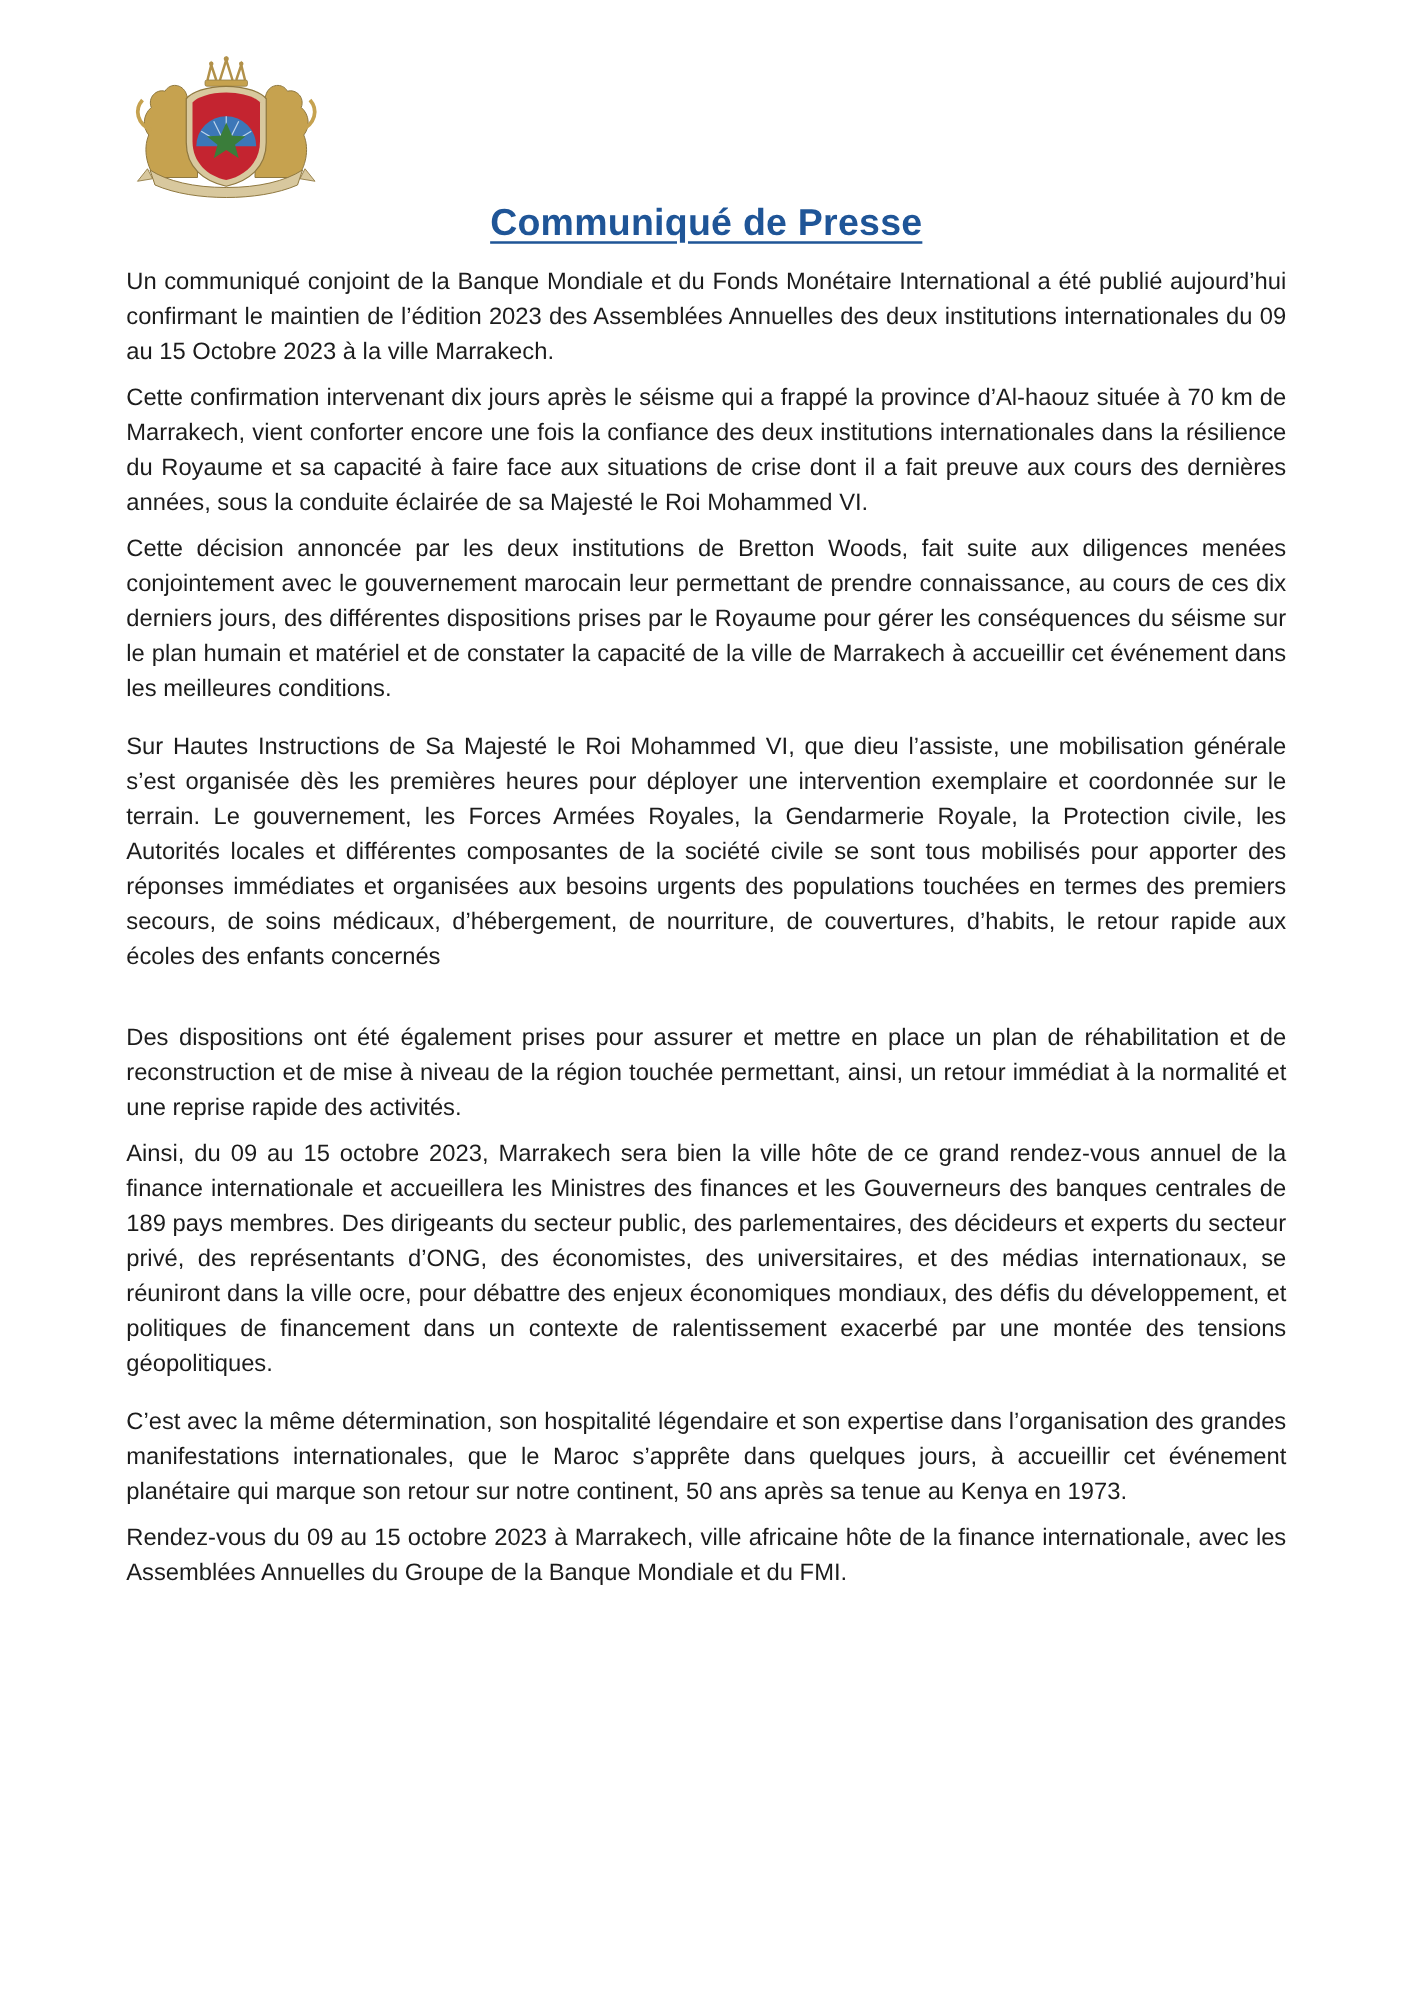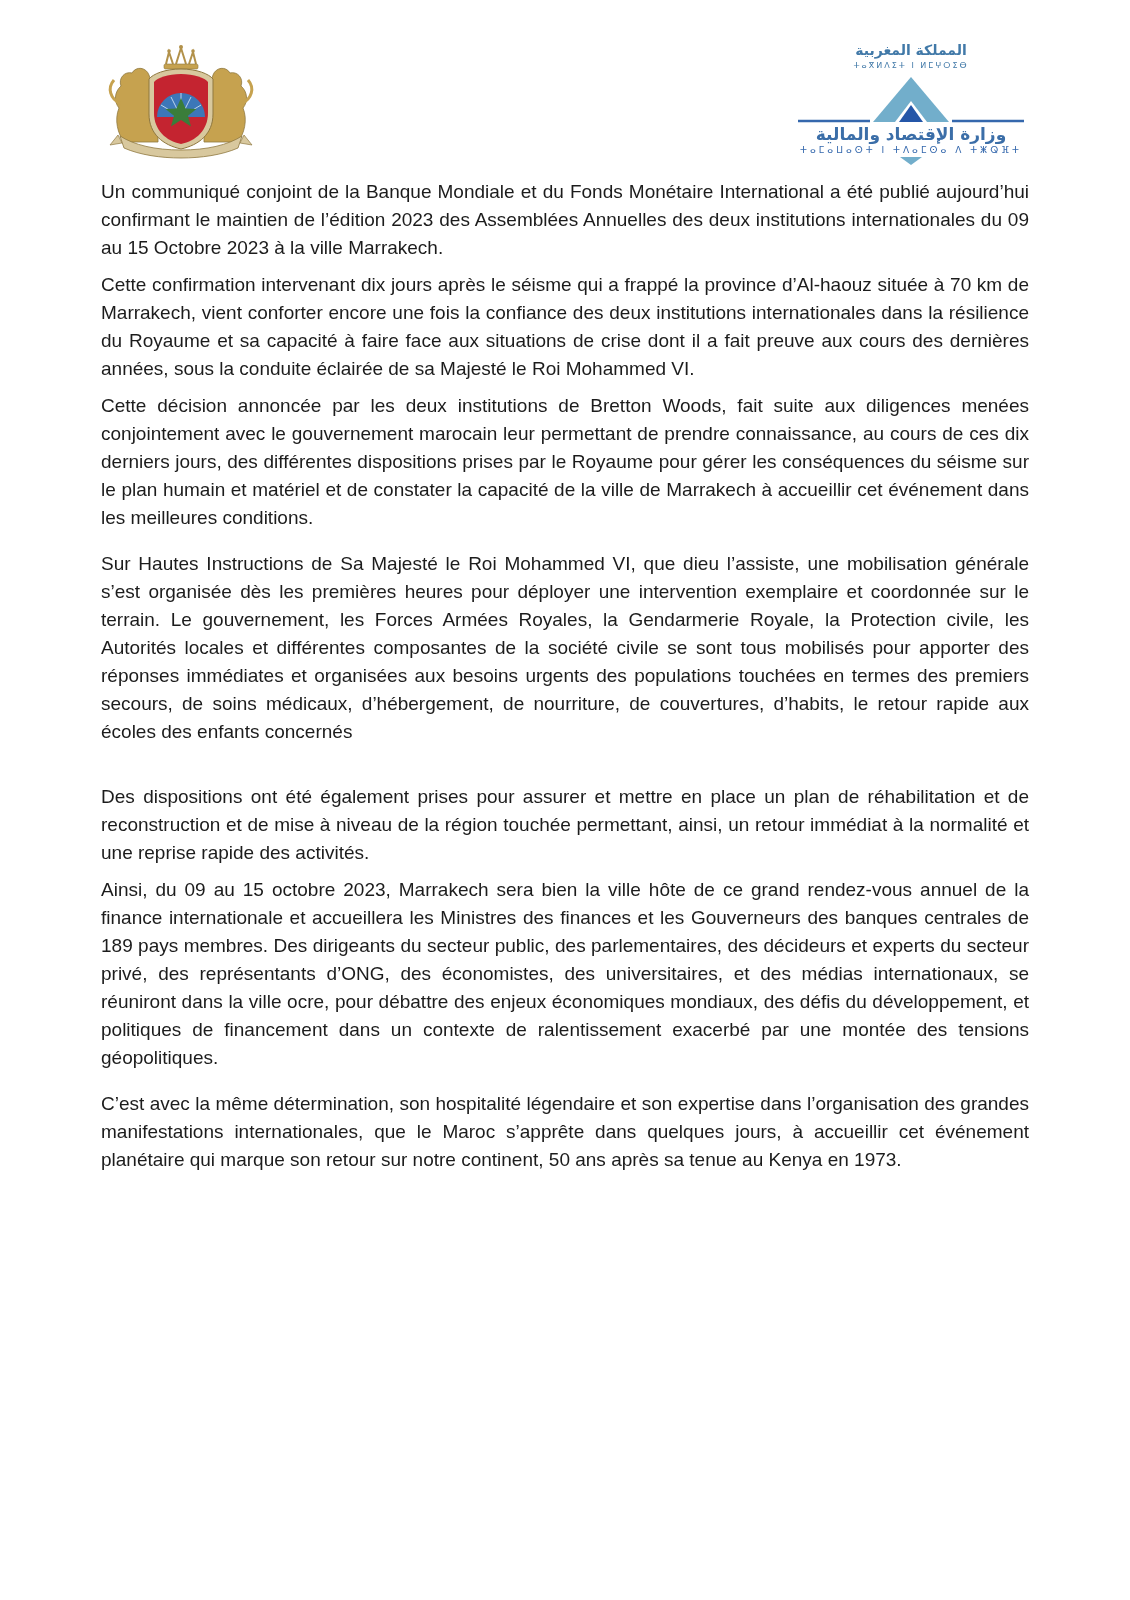--- a/index.html
+++ b/index.html
@@ -93,41 +93,29 @@
         </g>
 
         <g>
           <path d="M18,93 L10,103 L22,101 Z" fill="#d8c89e" stroke="#8f7840" stroke-width="0.7"></path>
           <path d="M144,93 L152,103 L140,101 Z" fill="#d8c89e" stroke="#8f7840" stroke-width="0.7"></path>
           <path d="M20,94 C34,103 55,108 81,108 C107,108 128,103 142,94 L138,106 C122,113 101,116 81,116 C61,116 40,113 24,106 Z" fill="#d8c89e" stroke="#8f7840" stroke-width="0.8"></path>
         </g>
       </svg>
     </div>
 
-    <div class="logo-right">
-      <svg width="242" height="125" viewBox="0 0 242 125">
-        <text x="121" y="15" text-anchor="middle" font-size="14" font-weight="bold" fill="#4179a8">المملكة المغربية</text>
-        <text x="121" y="28" text-anchor="middle" font-size="8" letter-spacing="2" fill="#4179a8">ⵜⴰⴳⵍⴷⵉⵜ ⵏ ⵍⵎⵖⵔⵉⴱ</text>
-        <path d="M121,37 L159,82 L83,82 Z" fill="#72aecb"></path>
-        <path d="M121,61 L137,82 L105,82 Z" fill="#ffffff"></path>
-        <path d="M121,65 L133,82 L109,82 Z" fill="#2456a8"></path>
-        <line x1="8" y1="81" x2="80" y2="81" stroke="#3568ad" stroke-width="2.5"></line>
-        <line x1="162" y1="81" x2="234" y2="81" stroke="#3568ad" stroke-width="2.5"></line>
-        <text x="121" y="100" text-anchor="middle" font-size="17" font-weight="bold" fill="#3b6ea8">وزارة الإقتصاد والمالية</text>
-        <text x="121" y="113" text-anchor="middle" font-size="9" letter-spacing="3" fill="#3568ad">ⵜⴰⵎⴰⵡⴰⵙⵜ ⵏ ⵜⴷⴰⵎⵙⴰ ⴷ ⵜⵥⵕⴼⵜ</text>
-        <path d="M121,125 L132,117 L110,117 Z" fill="#72aecb"></path>
-      </svg>
-    </div>
 
   </header>
 
+  <h1 class="doc-title">Communiqué de Presse</h1>
 
   <main class="content">
     <p>Un communiqué conjoint de la Banque Mondiale et du Fonds Monétaire International a été publié aujourd’hui confirmant le maintien de l’édition 2023 des Assemblées Annuelles des deux institutions internationales du 09 au 15 Octobre 2023 à la ville Marrakech.</p>
     <p>Cette confirmation intervenant dix jours après le séisme qui a frappé la province d’Al-haouz située à 70 km de Marrakech, vient conforter encore une fois la confiance des deux institutions internationales dans la résilience du Royaume et sa capacité à faire face aux situations de crise dont il a fait preuve aux cours des dernières années, sous la conduite éclairée de sa Majesté le Roi Mohammed VI.</p>
     <p>Cette décision annoncée par les deux institutions de Bretton Woods, fait suite aux diligences menées conjointement avec le gouvernement marocain leur permettant de prendre connaissance, au cours de ces dix derniers jours, des différentes dispositions prises par le Royaume pour gérer les conséquences du séisme sur le plan humain et matériel et de constater la capacité de la ville de Marrakech à accueillir cet événement dans les meilleures conditions.</p>
     <p class="gap-lg">Sur Hautes Instructions de Sa Majesté le Roi Mohammed VI, que dieu l’assiste, une mobilisation générale s’est organisée dès les premières heures pour déployer une intervention exemplaire et coordonnée sur le terrain.  Le gouvernement, les Forces Armées Royales, la Gendarmerie Royale, la Protection civile, les Autorités locales et différentes composantes de la société civile se sont tous mobilisés pour apporter des réponses immédiates et organisées aux besoins urgents des populations touchées en termes des premiers secours, de soins médicaux, d’hébergement, de nourriture, de couvertures, d’habits, le retour rapide aux écoles des enfants concernés</p>
     <p class="gap-xl">Des dispositions ont été également prises pour assurer et mettre en place un plan de réhabilitation et de reconstruction et de mise à niveau de la région touchée permettant, ainsi, un retour immédiat à la normalité et une reprise rapide des activités.</p>
     <p>Ainsi, du 09 au 15 octobre 2023, Marrakech sera bien la ville hôte de ce grand rendez-vous annuel de la finance internationale et accueillera les Ministres des finances et les Gouverneurs des banques centrales de 189 pays membres. Des dirigeants du secteur public, des parlementaires, des décideurs et experts du secteur privé, des représentants d’ONG, des économistes, des universitaires, et des médias internationaux, se réuniront dans la ville ocre, pour débattre des enjeux économiques mondiaux, des défis du développement, et politiques de financement dans un contexte de ralentissement exacerbé par une montée des tensions géopolitiques.</p>
     <p class="gap-lg">C’est avec la même détermination, son hospitalité légendaire et son expertise dans l’organisation des grandes manifestations internationales, que le Maroc s’apprête dans quelques jours, à accueillir cet événement planétaire qui marque son retour sur notre continent, 50 ans après sa tenue au Kenya en 1973.</p>
+    <p>Rendez-vous du 09 au 15 octobre 2023 à Marrakech, ville africaine hôte de la finance internationale, avec les Assemblées Annuelles du Groupe de la Banque Mondiale et du FMI.</p>
   </main>
 
 </div>
 
 </body></html>

